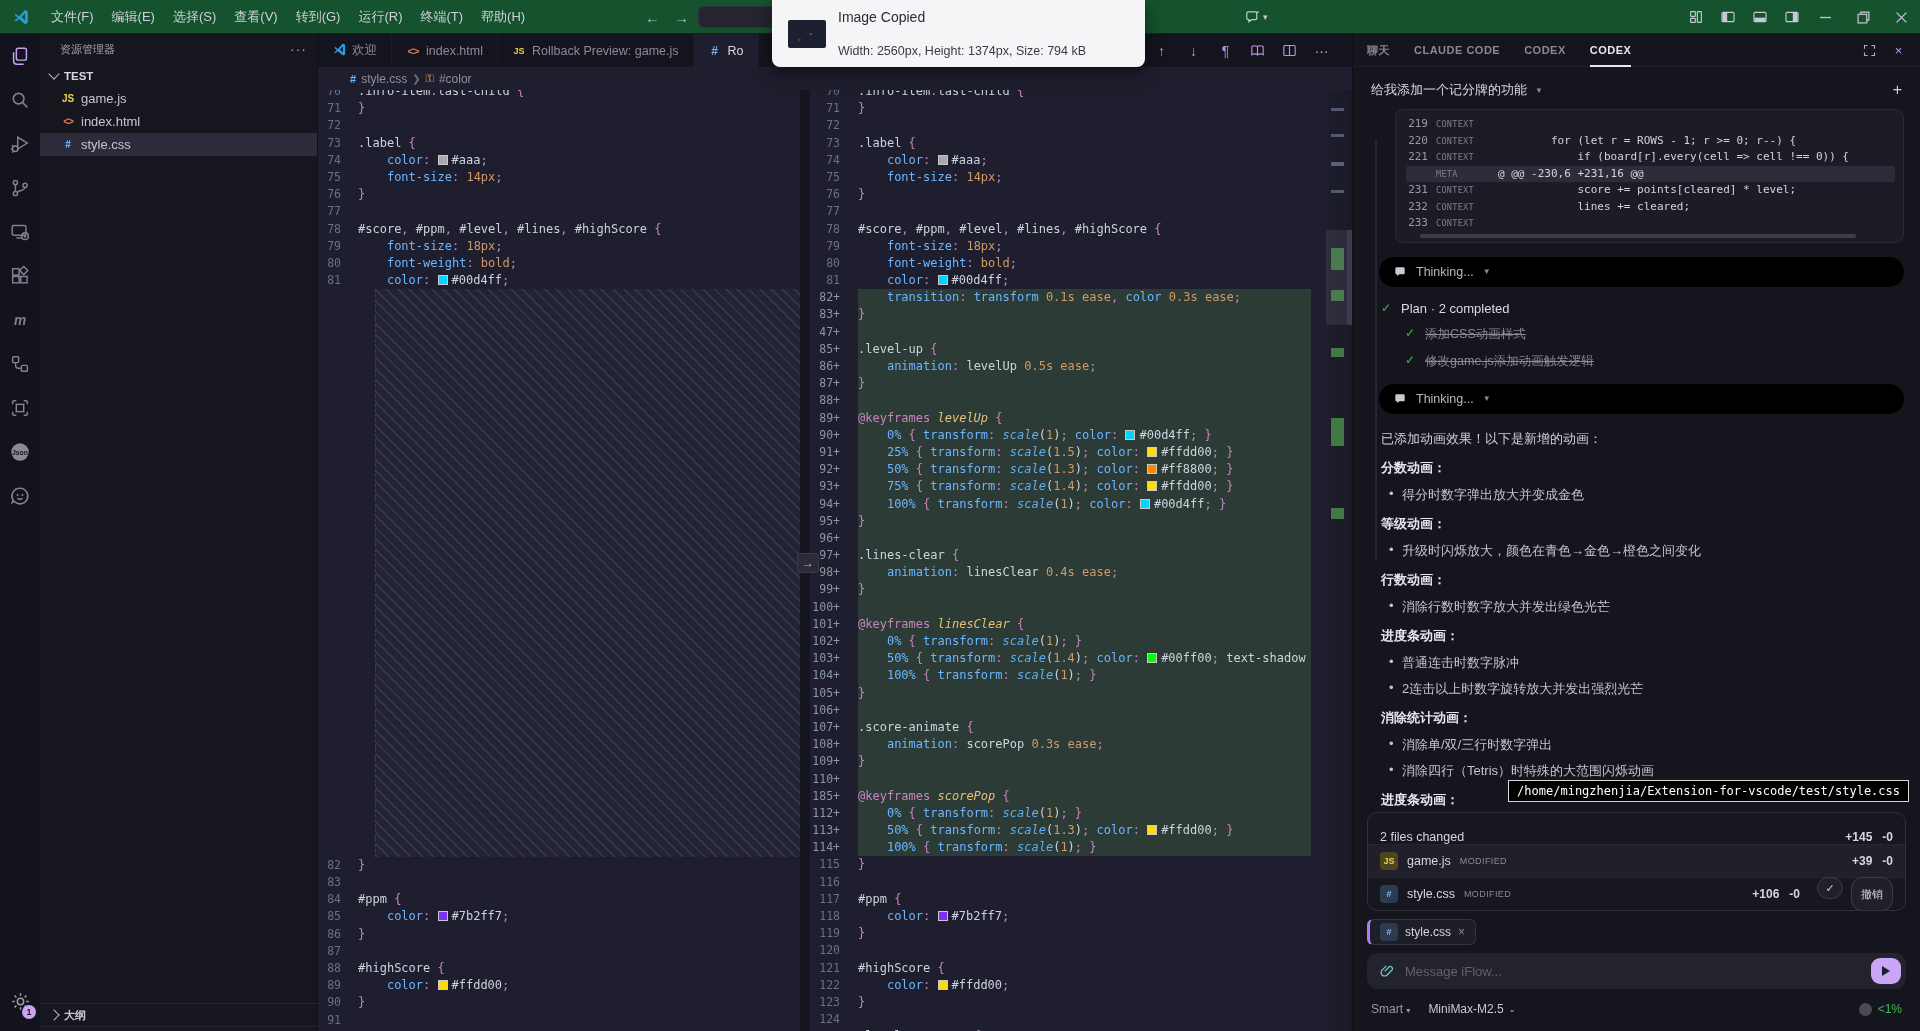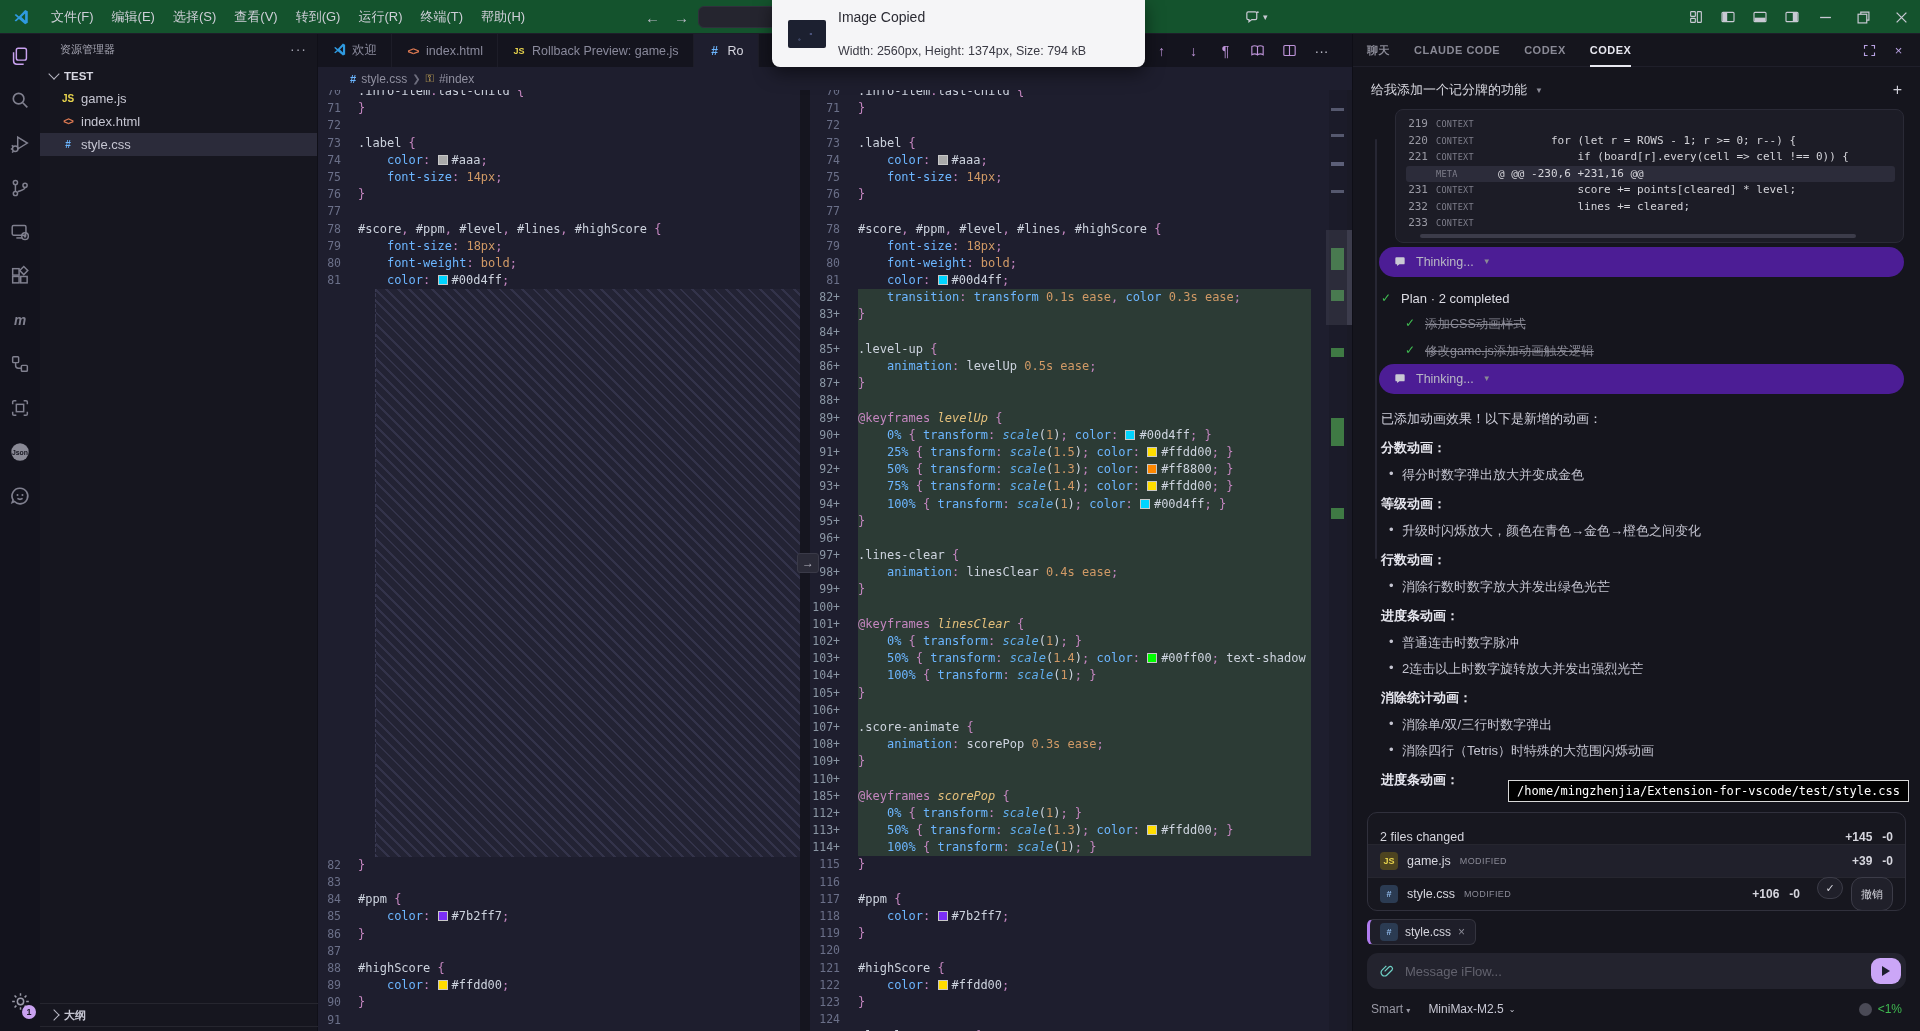--- a/index.html
+++ b/index.html
@@ -109,21 +109,21 @@
   #prompt-row { display:flex; align-items:center; font-size:13px; color:#d8d8e0; padding:4px 2px 10px 2px; }
   #prompt-row .tri { font-size:8px; color:#8a8a96; margin-left:8px; }
   #prompt-row .plus { margin-left:auto; color:#cfcfd8; font-size:16px; }
   #ctx-card { margin-left:26px; background:#1c1c26; border:1px solid #2a2a36; border-radius:8px; padding:6px 8px 10px 10px; position:relative; }
   .ctx-row { display:flex; height:16.5px; line-height:16.5px; font-family:"DejaVu Sans Mono", monospace; font-size:11px; white-space:pre; overflow:hidden; }
   .ctx-row .cnum { width:30px; flex:0 0 auto; text-align:right; color:#9a9aa4; padding-right:8px; }
   .ctx-row .ctag { width:62px; flex:0 0 auto; color:#7f7f8c; font-size:8.5px; line-height:17.5px; letter-spacing:0.3px; }
   .ctx-row .ccode { color:#d4d4da; }
   .ctx-row.meta { background:#2c2c3a; border-radius:3px; }
   #ctx-hscroll { position:absolute; left:24px; bottom:4px; width:86%; height:4px; border-radius:2px; background:#3c3c4a; }
-  .pill { margin:4px 0 0 10px; height:30px; background:#4c1d95; border-radius:15px; display:flex; align-items:center; padding:0 14px; gap:9px; }
+  .pill { margin:14px 0 0 10px; height:30px; background:#000000; border-radius:15px; display:flex; align-items:center; padding:0 14px; gap:9px; }
   .pill .ic { width:14px; height:14px; color:#c9c9d4; }
   .pill .ptext { font-size:12.5px; color:#b8b8c4; }
   .pill .tri { font-size:8px; color:#8a8a96; }
   #plan { margin:14px 0 4px 12px; }
   .plan-title { display:flex; gap:10px; font-size:13px; color:#dcdce4; }
   .check { color:#3fb950; font-size:12px; }
   .plan-item { display:flex; gap:10px; margin:10px 0 0 24px; font-size:12.5px; color:#8a8a96; }
   .plan-item .txt { text-decoration:line-through; }
   #message { margin:16px 0 0 12px; font-size:13px; color:#cfcfda; }
   #message p { margin:0 0 9px 0; }
@@ -438,21 +438,21 @@
             </svg>
           </span>
           <span class="ic gray">···</span>
         </div>
     </div>
     <div id="breadcrumb">
       <span class="fic fic-css">#</span>
       <span>style.css</span>
       <span class="sep">❯</span>
       <span class="sym">⚿</span>
-      <span>#index</span>
+      <span>#color</span>
     </div>
     <div id="diff">
       <div id="left-pane" class="pane">
         <div class="rows" id="left-rows">
             <div class="crow"><span class="ln">70</span><span class="code">.<span class="tk-def">info-item</span><span class="tk-punct">:</span><span class="tk-def">last-child</span> <span class="tk-punct">{</span></span></div>
             <div class="crow"><span class="ln">71</span><span class="code"><span class="tk-punct">}</span></span></div>
             <div class="crow"><span class="ln">72</span><span class="code"></span></div>
             <div class="crow"><span class="ln">73</span><span class="code">.<span class="tk-def">label</span> <span class="tk-punct">{</span></span></div>
             <div class="crow"><span class="ln">74</span><span class="code">    <span class="tk-prop">color</span><span class="tk-punct">:</span> <span class="tk-swatch" style="background:#aaa"></span><span class="tk-def">#aaa</span><span class="tk-punct">;</span></span></div>
             <div class="crow"><span class="ln">75</span><span class="code">    <span class="tk-prop">font-size</span><span class="tk-punct">:</span> <span class="tk-num">14px</span><span class="tk-punct">;</span></span></div>
@@ -487,21 +487,21 @@
             <div class="crow"><span class="ln">74</span><span class="code">    <span class="tk-prop">color</span><span class="tk-punct">:</span> <span class="tk-swatch" style="background:#aaa"></span><span class="tk-def">#aaa</span><span class="tk-punct">;</span></span></div>
             <div class="crow"><span class="ln">75</span><span class="code">    <span class="tk-prop">font-size</span><span class="tk-punct">:</span> <span class="tk-num">14px</span><span class="tk-punct">;</span></span></div>
             <div class="crow"><span class="ln">76</span><span class="code"><span class="tk-punct">}</span></span></div>
             <div class="crow"><span class="ln">77</span><span class="code"></span></div>
             <div class="crow"><span class="ln">78</span><span class="code">#<span class="tk-def">score</span><span class="tk-punct">,</span> #<span class="tk-def">ppm</span><span class="tk-punct">,</span> #<span class="tk-def">level</span><span class="tk-punct">,</span> #<span class="tk-def">lines</span><span class="tk-punct">,</span> #<span class="tk-def">highScore</span> <span class="tk-punct">{</span></span></div>
             <div class="crow"><span class="ln">79</span><span class="code">    <span class="tk-prop">font-size</span><span class="tk-punct">:</span> <span class="tk-num">18px</span><span class="tk-punct">;</span></span></div>
             <div class="crow"><span class="ln">80</span><span class="code">    <span class="tk-prop">font-weight</span><span class="tk-punct">:</span> <span class="tk-num">bold</span><span class="tk-punct">;</span></span></div>
             <div class="crow"><span class="ln">81</span><span class="code">    <span class="tk-prop">color</span><span class="tk-punct">:</span> <span class="tk-swatch" style="background:#00d4ff"></span><span class="tk-def">#00d4ff</span><span class="tk-punct">;</span></span></div>
             <div class="crow added"><span class="ln">82+</span><span class="code">    <span class="tk-prop">transition</span><span class="tk-punct">:</span> <span class="tk-prop">transform</span> <span class="tk-num">0.1s</span> <span class="tk-num">ease</span><span class="tk-punct">,</span> <span class="tk-prop">color</span> <span class="tk-num">0.3s</span> <span class="tk-num">ease</span><span class="tk-punct">;</span></span></div>
             <div class="crow added"><span class="ln">83+</span><span class="code"><span class="tk-punct">}</span></span></div>
-            <div class="crow added"><span class="ln">84+</span><span class="code"></span></div>
+            <div class="crow added"><span class="ln">47+</span><span class="code"></span></div>
             <div class="crow added"><span class="ln">85+</span><span class="code">.<span class="tk-def">level-up</span> <span class="tk-punct">{</span></span></div>
             <div class="crow added"><span class="ln">86+</span><span class="code">    <span class="tk-prop">animation</span><span class="tk-punct">:</span> <span class="tk-def">levelUp</span> <span class="tk-num">0.5s</span> <span class="tk-num">ease</span><span class="tk-punct">;</span></span></div>
             <div class="crow added"><span class="ln">87+</span><span class="code"><span class="tk-punct">}</span></span></div>
             <div class="crow added"><span class="ln">88+</span><span class="code"></span></div>
             <div class="crow added"><span class="ln">89+</span><span class="code"><span class="tk-kw">@keyframes</span> <span class="tk-name">levelUp</span> <span class="tk-punct">{</span></span></div>
             <div class="crow added"><span class="ln">90+</span><span class="code">    <span class="tk-pct">0%</span> <span class="tk-punct">{</span> <span class="tk-prop">transform</span><span class="tk-punct">:</span> <span class="tk-fn">scale</span>(<span class="tk-num">1</span>)<span class="tk-punct">;</span> <span class="tk-prop">color</span><span class="tk-punct">:</span> <span class="tk-swatch" style="background:#00d4ff"></span><span class="tk-def">#00d4ff</span><span class="tk-punct">;</span> <span class="tk-punct">}</span></span></div>
             <div class="crow added"><span class="ln">91+</span><span class="code">    <span class="tk-pct">25%</span> <span class="tk-punct">{</span> <span class="tk-prop">transform</span><span class="tk-punct">:</span> <span class="tk-fn">scale</span>(<span class="tk-num">1.5</span>)<span class="tk-punct">;</span> <span class="tk-prop">color</span><span class="tk-punct">:</span> <span class="tk-swatch" style="background:#ffdd00"></span><span class="tk-def">#ffdd00</span><span class="tk-punct">;</span> <span class="tk-punct">}</span></span></div>
             <div class="crow added"><span class="ln">92+</span><span class="code">    <span class="tk-pct">50%</span> <span class="tk-punct">{</span> <span class="tk-prop">transform</span><span class="tk-punct">:</span> <span class="tk-fn">scale</span>(<span class="tk-num">1.3</span>)<span class="tk-punct">;</span> <span class="tk-prop">color</span><span class="tk-punct">:</span> <span class="tk-swatch" style="background:#ff8800"></span><span class="tk-def">#ff8800</span><span class="tk-punct">;</span> <span class="tk-punct">}</span></span></div>
             <div class="crow added"><span class="ln">93+</span><span class="code">    <span class="tk-pct">75%</span> <span class="tk-punct">{</span> <span class="tk-prop">transform</span><span class="tk-punct">:</span> <span class="tk-fn">scale</span>(<span class="tk-num">1.4</span>)<span class="tk-punct">;</span> <span class="tk-prop">color</span><span class="tk-punct">:</span> <span class="tk-swatch" style="background:#ffdd00"></span><span class="tk-def">#ffdd00</span><span class="tk-punct">;</span> <span class="tk-punct">}</span></span></div>
             <div class="crow added"><span class="ln">94+</span><span class="code">    <span class="tk-pct">100%</span> <span class="tk-punct">{</span> <span class="tk-prop">transform</span><span class="tk-punct">:</span> <span class="tk-fn">scale</span>(<span class="tk-num">1</span>)<span class="tk-punct">;</span> <span class="tk-prop">color</span><span class="tk-punct">:</span> <span class="tk-swatch" style="background:#00d4ff"></span><span class="tk-def">#00d4ff</span><span class="tk-punct">;</span> <span class="tk-punct">}</span></span></div>

